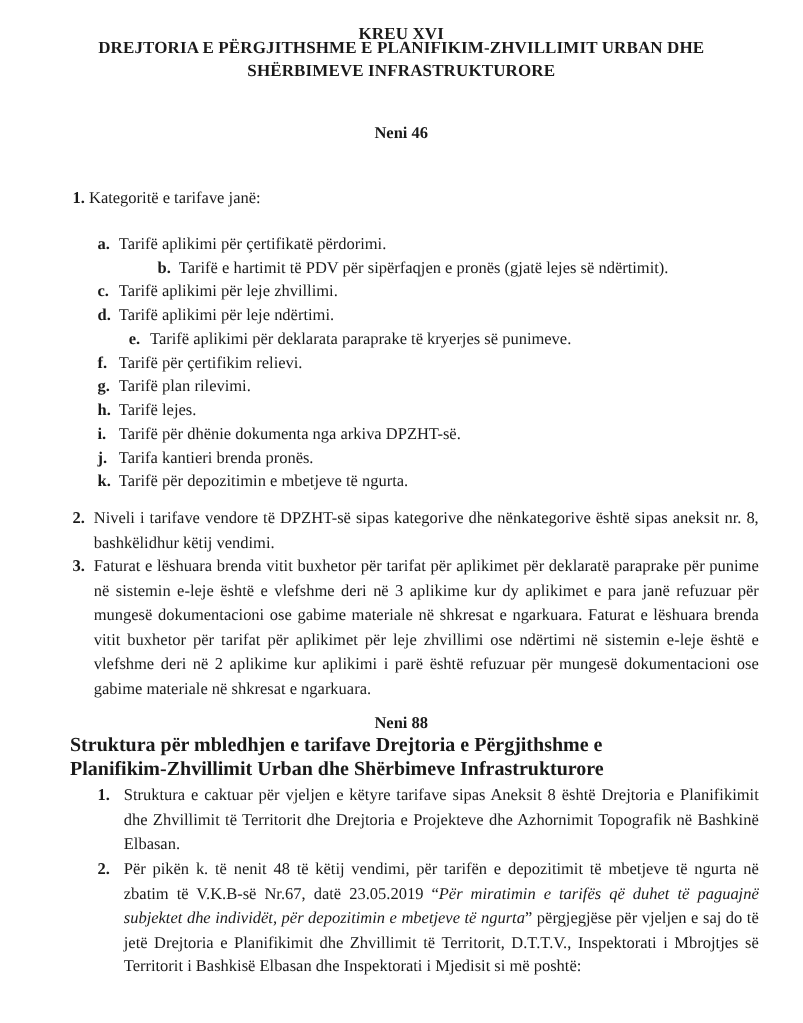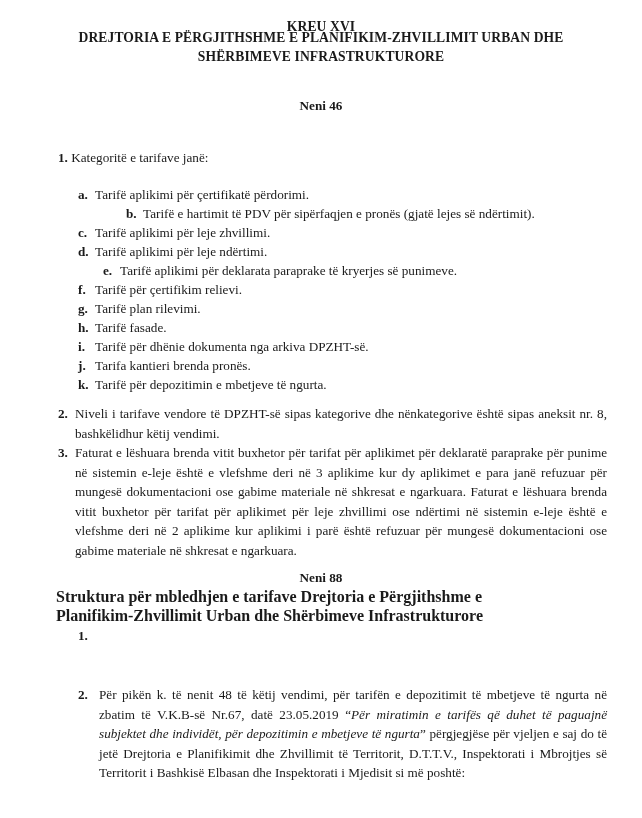--- a/index.html
+++ b/index.html
@@ -31,33 +31,34 @@
   </div>
 
   <div id="cat-list">
     <div class="line" style="top:185px; left:78px;"><span class="bold" style="display:inline-block;width:17px;">a.</span><span>Tarifë aplikimi për çertifikatë përdorimi.</span></div>
     <div class="line" style="top:204px; left:78px;padding-left:48px;"><span class="bold" style="display:inline-block;width:17px;">b.</span><span>Tarifë e hartimit të PDV për sipërfaqjen e pronës (gjatë lejes së ndërtimit).</span></div>
     <div class="line" style="top:223px; left:78px;"><span class="bold" style="display:inline-block;width:17px;">c.</span><span>Tarifë aplikimi për leje zhvillimi.</span></div>
     <div class="line" style="top:242px; left:78px;"><span class="bold" style="display:inline-block;width:17px;">d.</span><span>Tarifë aplikimi për leje ndërtimi.</span></div>
     <div class="line" style="top:261px; left:78px;margin-left:25px;"><span class="bold" style="display:inline-block;width:17px;">e.</span><span>Tarifë aplikimi për deklarata paraprake të kryerjes së punimeve.</span></div>
     <div class="line" style="top:280px; left:78px;"><span class="bold" style="display:inline-block;width:17px;">f.</span><span>Tarifë për çertifikim relievi.</span></div>
     <div class="line" style="top:299px; left:78px;"><span class="bold" style="display:inline-block;width:17px;">g.</span><span>Tarifë plan rilevimi.</span></div>
-    <div class="line" style="top:318px; left:78px;"><span class="bold" style="display:inline-block;width:17px;">h.</span><span>Tarifë fasade.</span></div>
+    <div class="line" style="top:318px; left:78px;"><span class="bold" style="display:inline-block;width:17px;">h.</span><span>Tarifë lejes.</span></div>
     <div class="line" style="top:337px; left:78px;"><span class="bold" style="display:inline-block;width:17px;">i.</span><span>Tarifë për dhënie dokumenta nga arkiva DPZHT-së.</span></div>
     <div class="line" style="top:356px; left:78px;"><span class="bold" style="display:inline-block;width:17px;">j.</span><span>Tarifa kantieri brenda pronës.</span></div>
     <div class="line" style="top:375px; left:78px;"><span class="bold" style="display:inline-block;width:17px;">k.</span><span>Tarifë për depozitimin e mbetjeve të ngurta.</span></div>
   </div>
 
   <div class="num" style="top:404px; left:58px; line-height:19.6px;">2.</div>
   <div class="just" style="top:404px; left:75px; width:532px;">Niveli i tarifave vendore të DPZHT-së sipas kategorive dhe nënkategorive është sipas aneksit nr. 8, bashkëlidhur këtij vendimi.</div>
 
   <div class="num" style="top:443px; left:58px; line-height:19.6px;">3.</div>
   <div class="just" style="top:443px; left:75px; width:532px;">Faturat e lëshuara brenda vitit buxhetor për tarifat për aplikimet për deklaratë paraprake për punime në sistemin e-leje është e vlefshme deri në 3 aplikime kur dy aplikimet e para janë refuzuar për mungesë dokumentacioni ose gabime materiale në shkresat e ngarkuara. Faturat e lëshuara brenda vitit buxhetor për tarifat për aplikimet për leje zhvillimi ose ndërtimi në sistemin e-leje është e vlefshme deri në 2 aplikime kur aplikimi i parë është refuzuar për mungesë dokumentacioni ose gabime materiale në shkresat e ngarkuara.</div>
 
   <div class="center" style="top:568px; line-height:19px;">Neni 88</div>
   <div class="line bold" style="top:587px; left:56px; width:440px; white-space:normal; line-height:19px; font-size:16px;">Struktura për mbledhjen e tarifave Drejtoria e Përgjithshme e Planifikim-Zhvillimit Urban dhe Shërbimeve Infrastrukturore</div>
 
   <div class="num" style="top:626px; left:78px; line-height:19.6px;">1.</div>
+  <div class="just" style="top:626px; left:99px; width:508px;">Struktura e caktuar për vjeljen e këtyre tarifave sipas Aneksit 8 është Drejtoria e Planifikimit dhe Zhvillimit të Territorit dhe Drejtoria e Projekteve dhe Azhornimit Topografik në Bashkinë Elbasan.</div>
 
   <div class="num" style="top:685px; left:78px; line-height:19.6px;">2.</div>
   <div class="just" style="top:685px; left:99px; width:508px;"><span>Për pikën k. të nenit 48 të këtij vendimi, për tarifën e depozitimit të mbetjeve të ngurta në zbatim të V.K.B-së Nr.67, datë 23.05.2019 “</span><i>Për miratimin e tarifës që duhet të paguajnë subjektet dhe individët, për depozitimin e mbetjeve të ngurta</i><span>” përgjegjëse për vjeljen e saj do të jetë Drejtoria e Planifikimit dhe Zhvillimit të Territorit, D.T.T.V., Inspektorati i Mbrojtjes së Territorit i Bashkisë Elbasan dhe Inspektorati i Mjedisit si më poshtë:</span></div>
 
 </div>
 
 </body></html>

